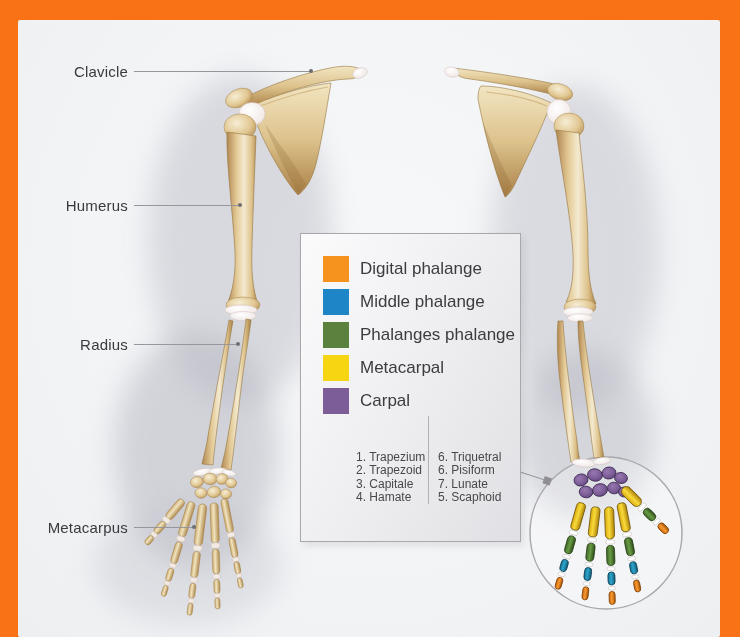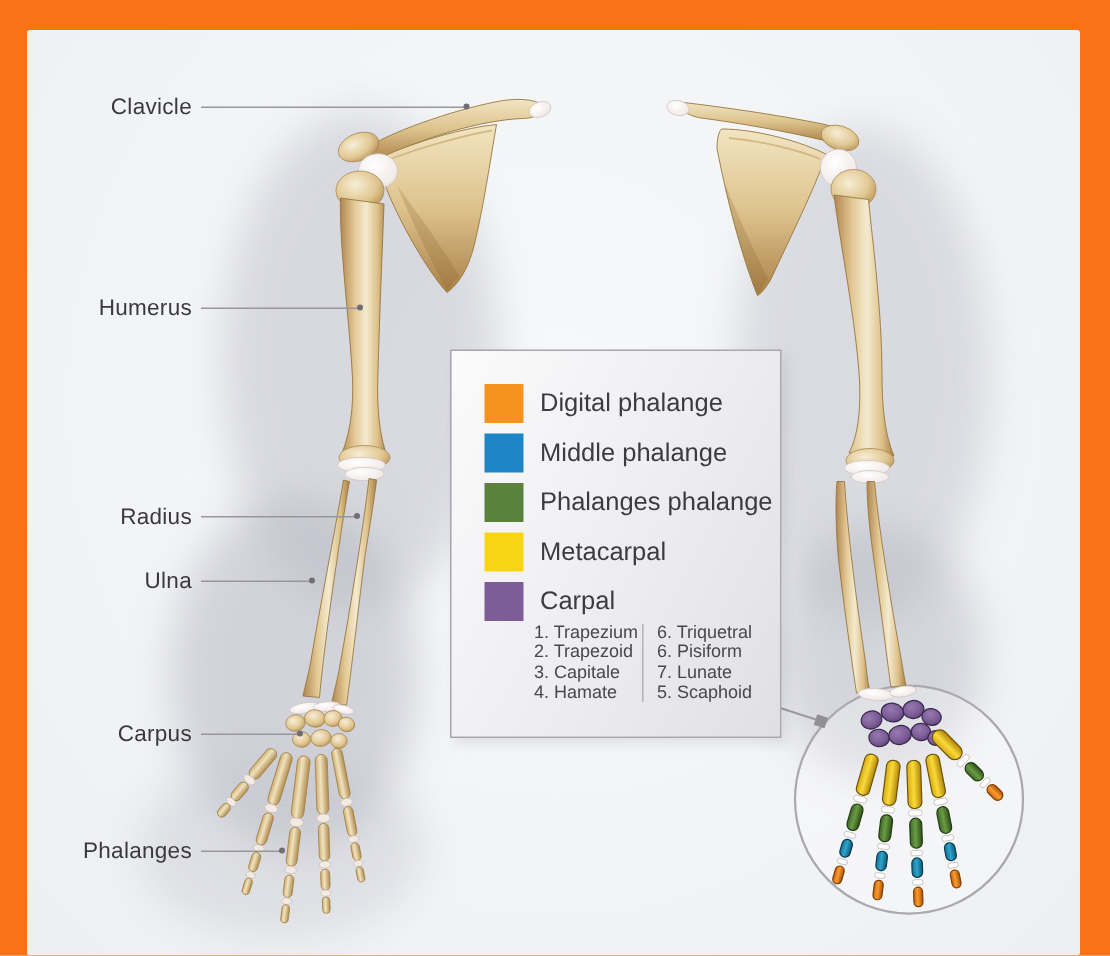--- a/index.html
+++ b/index.html
@@ -11,29 +11,29 @@
   .artwork{position:absolute; left:0; top:0; width:740px; height:637px;}
 
   
   .anat-label{position:absolute; left:30px; display:flex; align-items:center; height:18px;}
   .lbl-text{display:inline-block; width:98px; text-align:right; font-size:15px; color:#3a3a3c; letter-spacing:0.2px;}
   .lbl-line{position:relative; height:1px; background:#97979b; margin-left:6px;}
   .lbl-line::after{content:""; position:absolute; right:-2px; top:-1.7px; width:4.4px; height:4.4px;
                    border-radius:50%; background:#6f6f73;}
 
   
-  .legend{position:absolute; left:300px; top:233px; width:221px; height:259px; box-sizing:border-box;
+  .legend{position:absolute; left:300px; top:233px; width:221px; height:309px; box-sizing:border-box;
           background:linear-gradient(118deg, #fbfbfc 0%, #ededf0 55%, #e0e0e4 100%);
           border:1px solid #a8a8ac; box-shadow:3px 4px 7px rgba(60,60,70,0.10);}
   .legend-items{position:absolute; left:22px; top:22px; display:flex; flex-direction:column; gap:7px;}
   .legend-row{display:flex; align-items:center; height:26px;}
   .swatch{width:26px; height:26px; flex:0 0 26px;}
   .legend-label{margin-left:11px; font-size:17px; color:#3c3c3e; white-space:nowrap;}
   .carpal-list{position:absolute; left:55px; top:181px; display:flex; align-items:stretch;}
-  .carpal-col{display:flex; flex-direction:column; font-size:12px; line-height:13.4px; color:#48484b; white-space:nowrap;}
+  .carpal-col{display:flex; flex-direction:column; font-size:12px; line-height:13.4px; color:#48484b; white-space:nowrap;margin-top:36px;}
   .carpal-col.c1{width:66px;}
   .vdivider{width:1px; background:#b2b2b6; margin:1px 9px 1px 6px;}
 </style>
 </head>
 <body>
 
 <div class="stage">
   <div class="panel"></div>
 
   <svg class="artwork" viewBox="0 0 740 637" xmlns="http://www.w3.org/2000/svg">
@@ -294,31 +294,23 @@
     <span class="lbl-line" style="width:177px"></span>
   </div>
   <div class="anat-label" style="top:196px">
     <span class="lbl-text">Humerus</span>
     <span class="lbl-line" style="width:106px"></span>
   </div>
   <div class="anat-label" style="top:335px">
     <span class="lbl-text">Radius</span>
     <span class="lbl-line" style="width:104px"></span>
   </div>
-  <div class="anat-label" style="top:378px">
-    <span class="lbl-text">Ulna</span>
-    <span class="lbl-line" style="width:74px"></span>
-  </div>
-  <div class="anat-label" style="top:480px">
-    <span class="lbl-text">Carpus</span>
-    <span class="lbl-line" style="width:66px"></span>
-  </div>
-  <div class="anat-label" style="top:558px">
-    <span class="lbl-text">Phalanges</span>
-    <span class="lbl-line" style="width:54px"></span>
+  <div class="anat-label" style="top:518px">
+    <span class="lbl-text">Metacarpus</span>
+    <span class="lbl-line" style="width:60px"></span>
   </div>
 
   <div class="legend">
     <div class="legend-items">
       <div class="legend-row">
         <span class="swatch" style="background: rgb(246, 146, 30);"></span>
         <span class="legend-label">Digital phalange</span>
       </div>
       <div class="legend-row">
         <span class="swatch" style="background: rgb(30, 134, 198);"></span>

